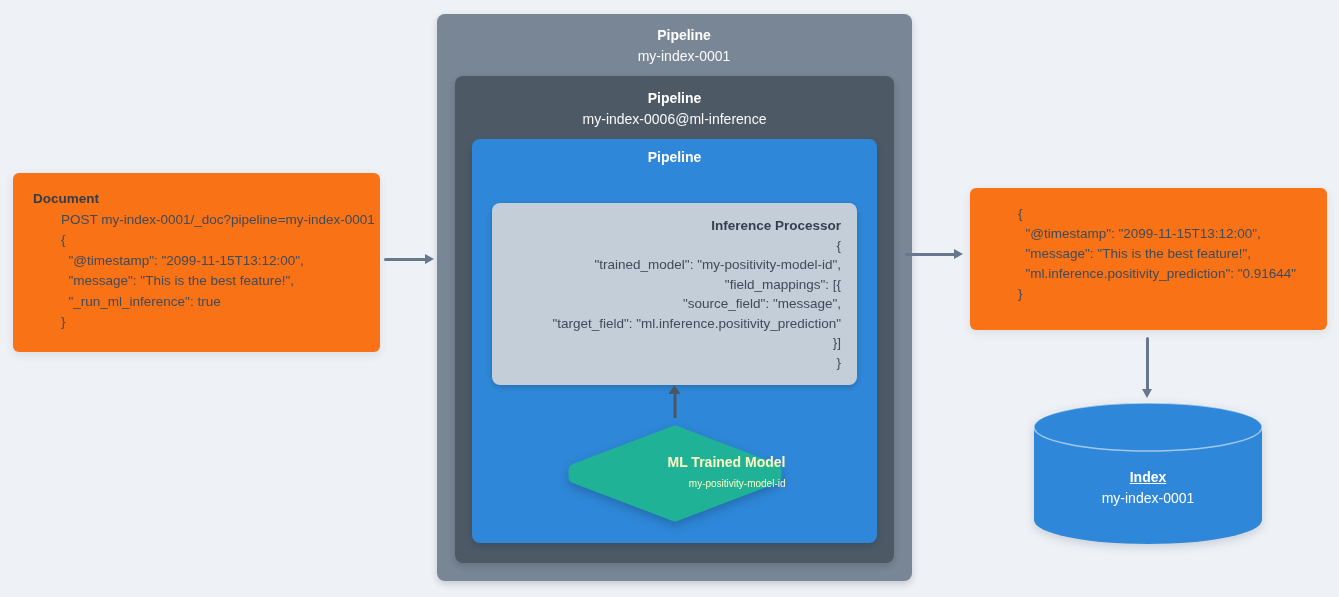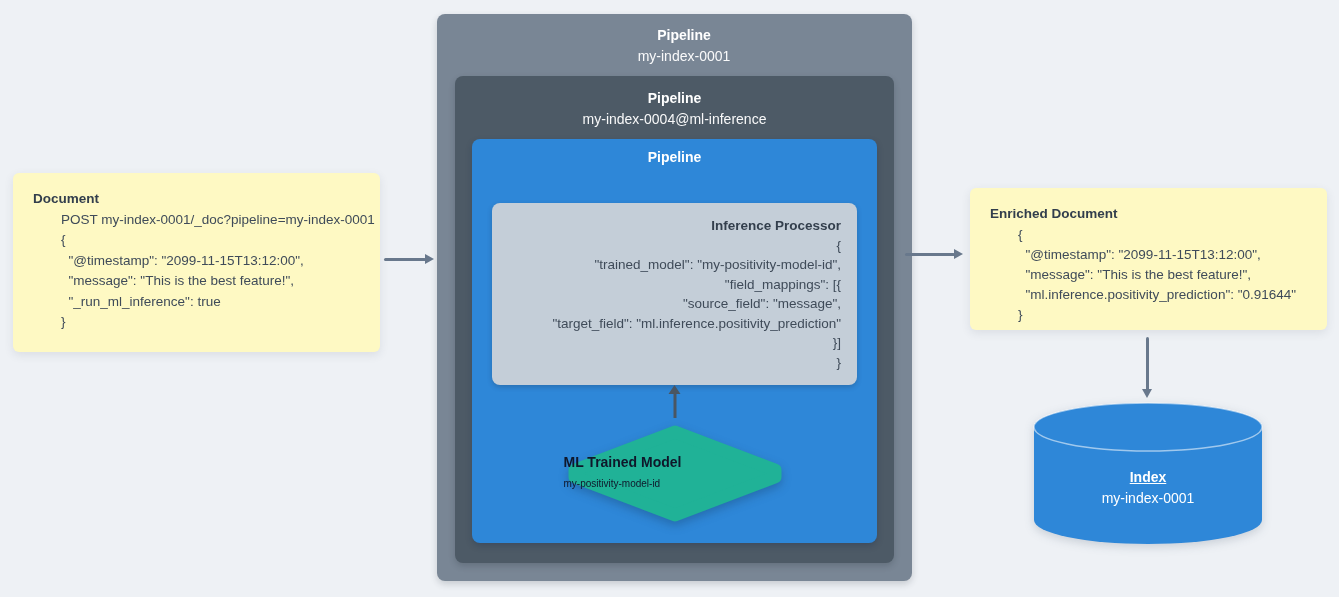--- a/index.html
+++ b/index.html
@@ -5,21 +5,21 @@
   * { margin:0; padding:0; box-sizing:border-box; }
   html,body { background:#eef1f5; }
   .canvas {
     position:relative; width:1339px; height:597px; overflow:hidden;
     background:#eef1f5;
     font-family:"Liberation Sans", sans-serif;
     color:#3f4b59;
   }
   
   .card {
-    position:absolute; background:#fef9c3; border-radius:6px;
+    position:absolute; background:#f97316; border-radius:6px;
     box-shadow:0 3px 10px rgba(52,63,75,0.10);
     padding:16px 20px;
   }
   .card-title { font-weight:bold; font-size:13.5px; line-height:20.5px; color:#323e4c; }
   .code {
     font-family:"Liberation Sans", sans-serif;
     font-size:13.5px; line-height:20.5px; white-space:pre; color:#3f4b59;margin-left:28px;
   }
   .doc-card { left:13px; top:173px; width:367px; height:179px; }
   .enriched-card { left:970px; top:188px; width:357px; height:142px; }
@@ -56,21 +56,21 @@
   }
   .processor .card-title { font-size:13.5px; line-height:19.5px; color:#333f4d; }
   .processor .code { font-size:13.5px; line-height:19.5px; }
   
   .hexagon {
     position:absolute; left:50%; transform:translateX(-50%);
     top:286px; width:222px; height:97px;
   }
   .hexagon svg { position:absolute; inset:0; filter:drop-shadow(0 4px 5px rgba(15,40,70,0.28)); }
   .hex-text {
-    position:absolute; inset:0; padding-top:27px; text-align:left; color:#0f172a;
+    position:absolute; inset:0; padding-top:27px; text-align:right; color:#fef9c3;
   }
   .hex-title { font-weight:bold; font-size:14px; line-height:21px; }
   .hex-name  { font-size:10px; line-height:21px; }
   
   .cylinder { position:absolute; left:1033px; top:402px; width:230px; height:143px; }
   .cylinder svg { position:absolute; inset:0; filter:drop-shadow(0 3px 5px rgba(30,50,80,0.18)); }
   .cyl-text {
     position:absolute; inset:0; padding-top:65px; text-align:center; color:#ffffff;
   }
   .cyl-title { font-weight:bold; font-size:14px; line-height:21px;text-decoration:underline; }
@@ -114,21 +114,21 @@
 
   <section class="outer-box">
     <div class="box-header">
       <div class="box-title">Pipeline</div>
       <div class="box-name">my-index-0001</div>
     </div>
 
     <section class="dark-box">
       <div class="box-header">
         <div class="box-title">Pipeline</div>
-        <div class="box-name">my-index-0004@ml-inference</div>
+        <div class="box-name">my-index-0006@ml-inference</div>
       </div>
 
       <section class="blue-box">
         <div class="box-header">
           <div class="box-title">Pipeline</div>
         </div>
 
         <section class="processor">
           <div class="card-title">Inference Processor</div>
           <div class="code">{
@@ -151,21 +151,20 @@
             <div class="hex-name">my-positivity-model-id</div>
           </div>
         </div>
       </section>
     </section>
   </section>
 
   <div class="arrow-right a2"></div>
 
   <section class="card enriched-card">
-    <div class="card-title">Enriched Document</div>
     <div class="code">{
   "@timestamp": "2099-11-15T13:12:00",
   "message": "This is the best feature!",
   "ml.inference.positivity_prediction": "0.91644"
 }</div>
   </section>
 
   <div class="arrow-down a3"></div>
 
   <div class="cylinder">

